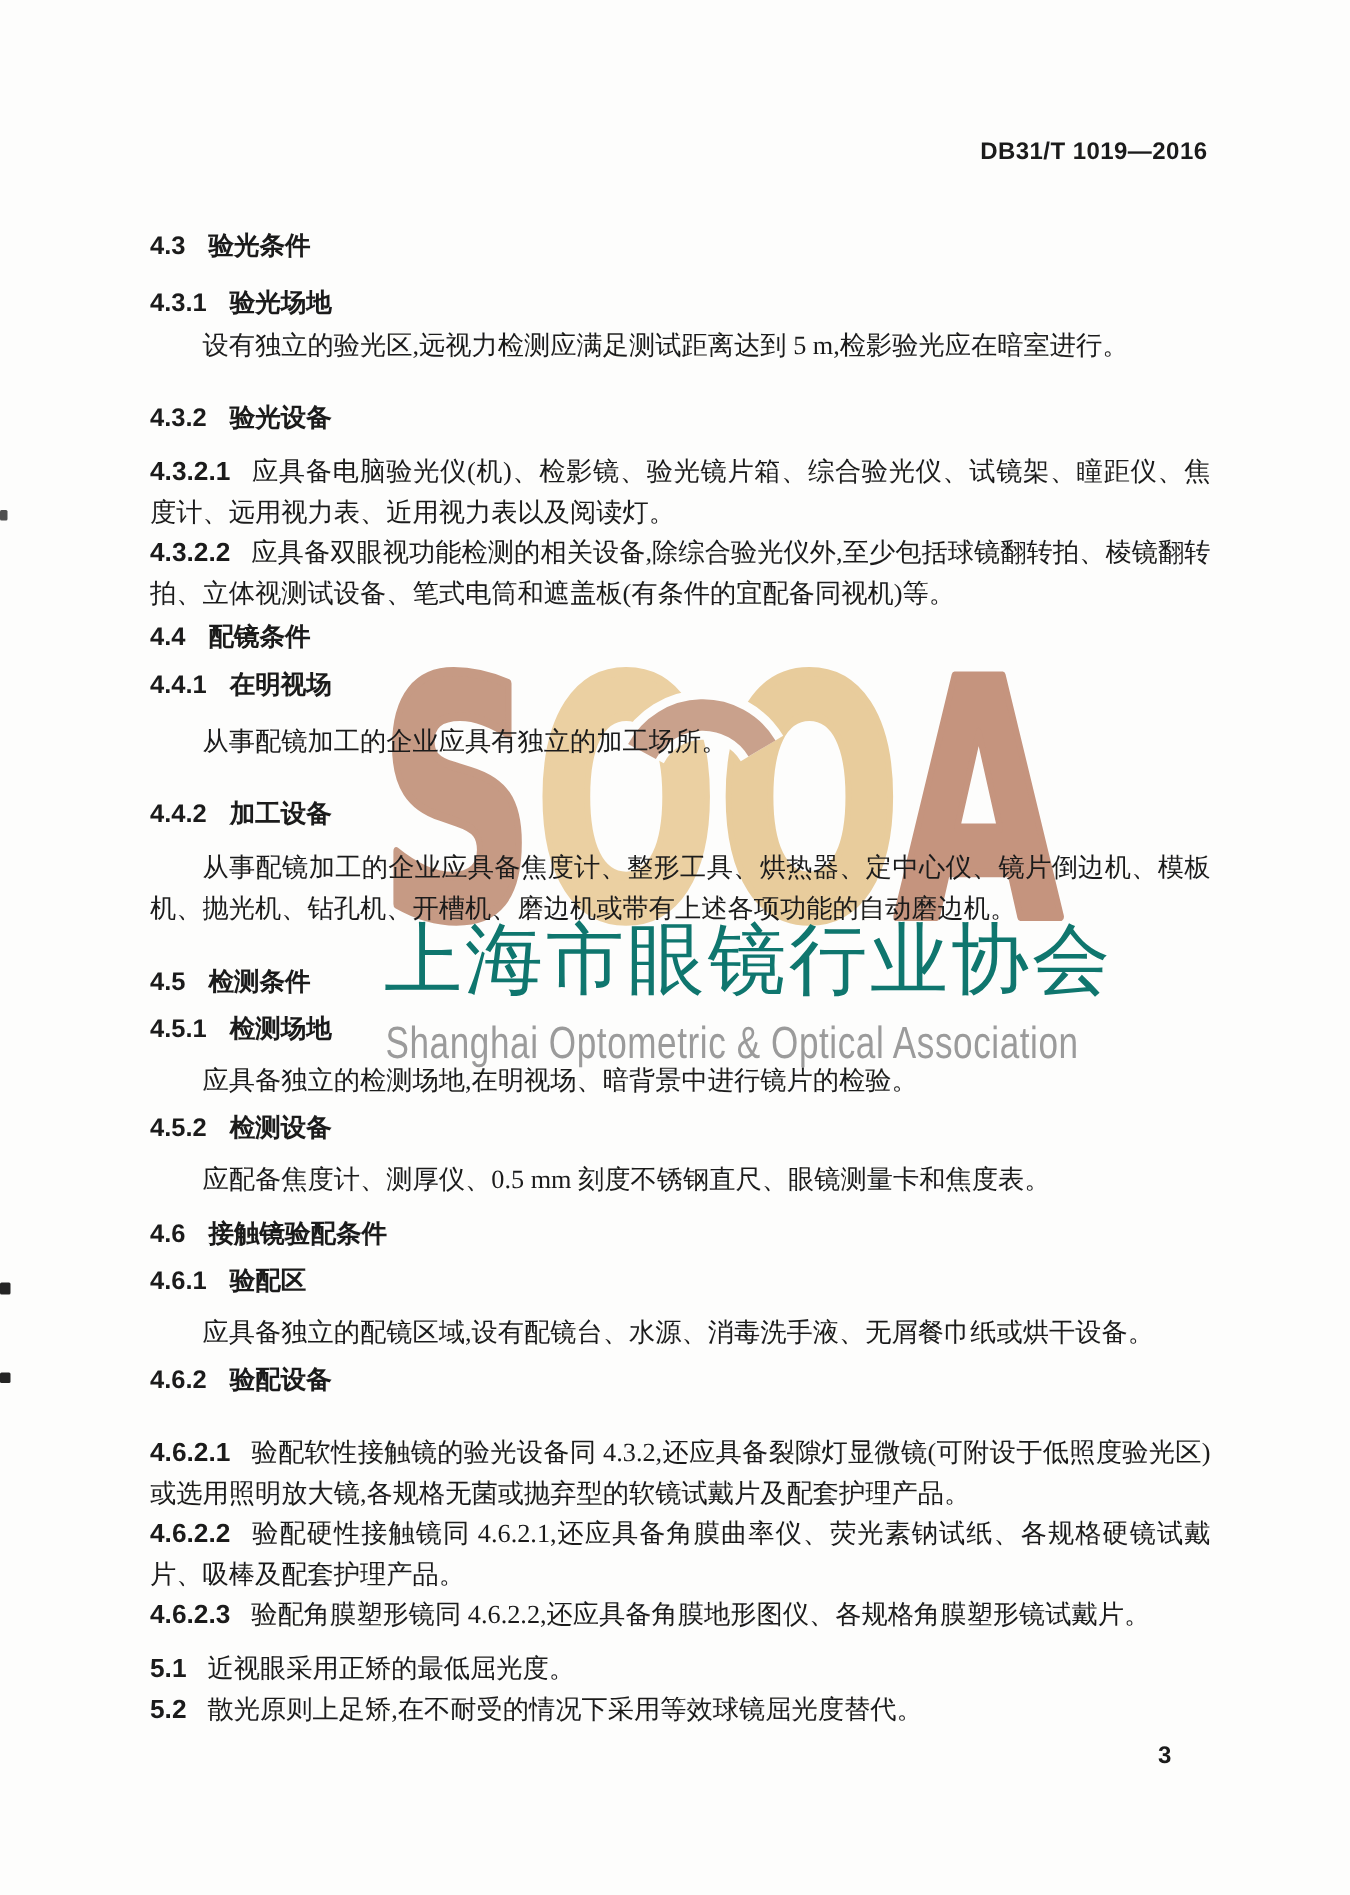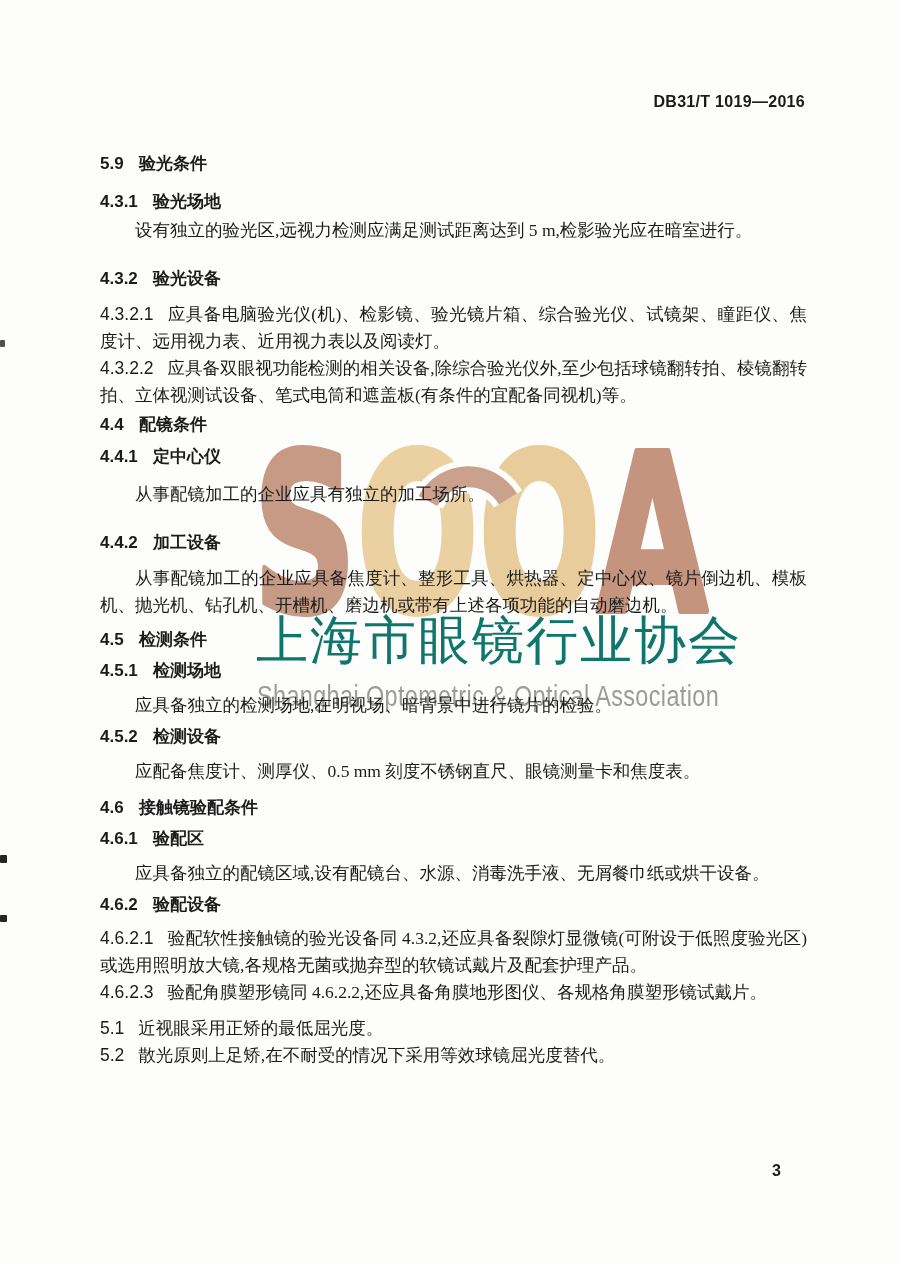--- a/index.html
+++ b/index.html
@@ -16,22 +16,22 @@
   
   .layer{position:absolute;inset:0;z-index:1;}
   .doc-number{position:absolute;top:93px;right:95px;font-family:"Liberation Sans",sans-serif;
               font-weight:bold;font-size:16px;letter-spacing:.3px;}
   .content{position:absolute;left:100px;top:150px;width:707px;font-size:17.5px;
            line-height:27px;text-align:justify;}
   .hd{font-family:"Liberation Sans",sans-serif;font-weight:bold;font-size:17px;margin:0;}
   .hd .num{margin-right:.9em;}
   .para{margin:0;}
   .para.indent{text-indent:2em;}
-  .pn .num{font-family:"Liberation Sans",sans-serif;font-weight:normal;margin-right:.8em;}
-  .mt0{margin-top:0}.mt2{margin-top:2px}.mt5{margin-top:5px}.mt6{margin-top:7px}
+  .pn .num{font-family:"Liberation Sans",sans-serif;font-weight:bold;margin-right:.8em;}
+  .mt0{margin-top:0}.mt2{margin-top:2px}.mt5{margin-top:5px}.mt6{margin-top:22px}
   .mt7{margin-top:21px}.mt8{margin-top:8px}.mt9{margin-top:9px}.mt10{margin-top:4px}
   .mt11{margin-top:11px}.mt13{margin-top:2px}
   .page-number{position:absolute;left:772px;top:1162px;font-size:16px;font-weight:bold;
                font-family:"Liberation Sans",sans-serif;}
   
   .mark{position:absolute;border-radius:1px;}
   .m1{left:0;top:340px;width:5px;height:7px;background:#4f4f4f;}
   .m2{left:0;top:855px;width:7px;height:8px;background:#242424;}
   .m3{left:0;top:915px;width:7px;height:7px;background:#242424;}
 </style>
@@ -51,21 +51,21 @@
     <div class="wm-cn">上海市眼镜行业协会</div>
     <div class="wm-en">Shanghai Optometric &amp; Optical Association</div>
   </div>
 
   <div class="layer">
     <div class="doc-number">DB31/T 1019—2016</div>
 
     <main class="content">
 
       <div class="hd mt0">
-        <span class="num">5.9</span><span>验光条件</span>
+        <span class="num">4.3</span><span>验光条件</span>
       </div>
 
       <div class="hd mt11">
         <span class="num">4.3.1</span><span>验光场地</span>
       </div>
 
       <p class="para indent mt13">设有独立的验光区,远视力检测应满足测试距离达到 5 m,检影验光应在暗室进行。</p>
 
       <div class="hd mt7">
         <span class="num">4.3.2</span><span>验光设备</span>
@@ -77,21 +77,21 @@
 
       <p class="para pn mt0">
         <span class="num">4.3.2.2</span><span>应具备双眼视功能检测的相关设备,除综合验光仪外,至少包括球镜翻转拍、棱镜翻转拍、立体视测试设备、笔式电筒和遮盖板(有条件的宜配备同视机)等。</span>
       </p>
 
       <div class="hd mt2">
         <span class="num">4.4</span><span>配镜条件</span>
       </div>
 
       <div class="hd mt5">
-        <span class="num">4.4.1</span><span>定中心仪</span>
+        <span class="num">4.4.1</span><span>在明视场</span>
       </div>
 
       <p class="para indent mt11">从事配镜加工的企业应具有独立的加工场所。</p>
 
       <div class="hd mt7">
         <span class="num">4.4.2</span><span>加工设备</span>
       </div>
 
       <p class="para indent mt9">从事配镜加工的企业应具备焦度计、整形工具、烘热器、定中心仪、镜片倒边机、模板机、抛光机、钻孔机、开槽机、磨边机或带有上述各项功能的自动磨边机。</p>
 
@@ -122,20 +122,23 @@
       <p class="para indent mt8">应具备独立的配镜区域,设有配镜台、水源、消毒洗手液、无屑餐巾纸或烘干设备。</p>
 
       <div class="hd mt10">
         <span class="num">4.6.2</span><span>验配设备</span>
       </div>
 
       <p class="para pn mt6">
         <span class="num">4.6.2.1</span><span>验配软性接触镜的验光设备同 4.3.2,还应具备裂隙灯显微镜(可附设于低照度验光区)或选用照明放大镜,各规格无菌或抛弃型的软镜试戴片及配套护理产品。</span>
       </p>
 
+      <p class="para pn mt0">
+        <span class="num">4.6.2.2</span><span>验配硬性接触镜同 4.6.2.1,还应具备角膜曲率仪、荧光素钠试纸、各规格硬镜试戴片、吸棒及配套护理产品。</span>
+      </p>
 
       <p class="para pn mt0">
         <span class="num">4.6.2.3</span><span>验配角膜塑形镜同 4.6.2.2,还应具备角膜地形图仪、各规格角膜塑形镜试戴片。</span>
       </p>
 
 
       <p class="para pn mt9">
         <span class="num">5.1</span><span>近视眼采用正矫的最低屈光度。</span>
       </p>
 

